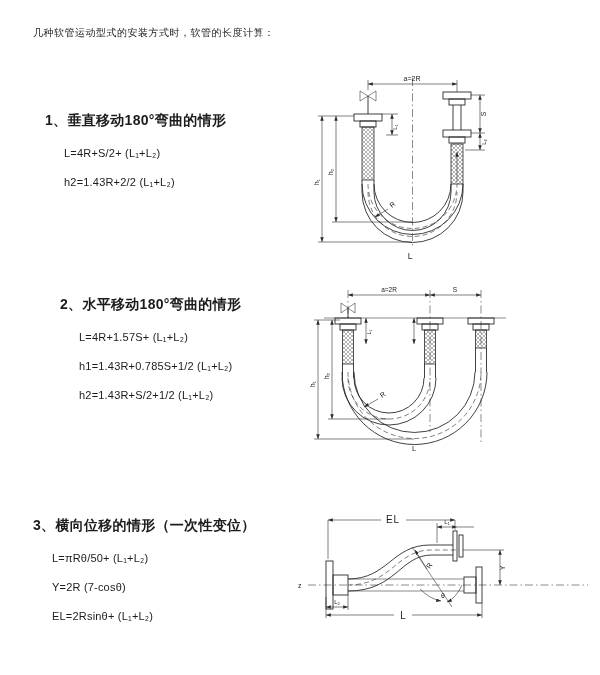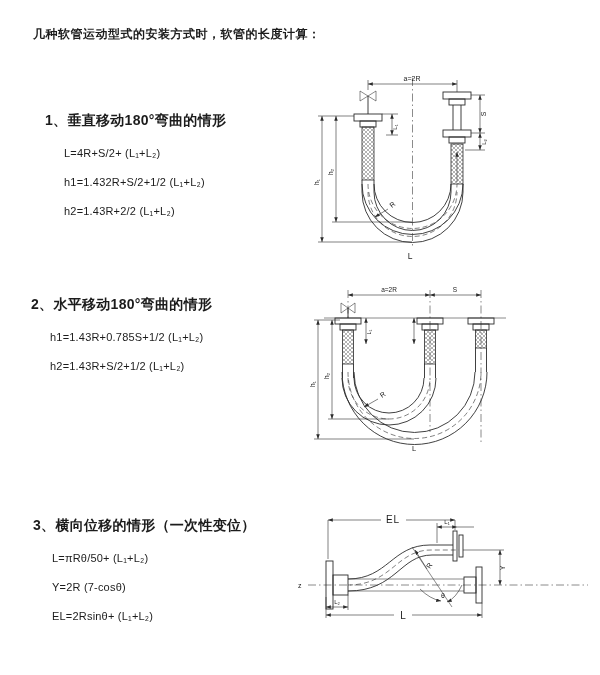--- a/index.html
+++ b/index.html
@@ -1,26 +1,26 @@
 <!DOCTYPE html>
 <html><head>
 <meta charset="utf-8">
 <style>
   html,body{margin:0;padding:0;background:#ffffff;}
   body{
     position:relative;width:600px;height:675px;overflow:hidden;
     font-family:"Liberation Sans","DejaVu Sans",sans-serif;color:#1c1c1c;
   }
   .abs{position:absolute;}
-  .page-title{left:33px;top:26px;font-size:12px;font-weight:700;letter-spacing:.5px;}
+  .page-title{left:33px;top:26px;font-size:10px;font-weight:400;letter-spacing:.5px;}
   .sect{width:290px;}
   .sect .heading{font-size:14px;font-weight:700;letter-spacing:.3px;margin-bottom:9px;}
   .sect .formula{font-size:11px;font-weight:500;letter-spacing:.2px;padding-left:19px;line-height:29px;white-space:nowrap;}
   #section-1{left:45px;top:112px;}
-  #section-2{left:31px;top:296px;}
+  #section-2{left:60px;top:296px;}
   #section-3{left:33px;top:517px;}
   svg{display:block;}
   svg .ln{fill:none;stroke:#2b2b2b;stroke-width:.9;}
   svg .thin{fill:none;stroke:#2b2b2b;stroke-width:.55;}
   svg .dim{fill:none;stroke:#2b2b2b;stroke-width:.6;}
   svg .cl{fill:none;stroke:#2b2b2b;stroke-width:.55;stroke-dasharray:8 3 1.5 3;}
   svg .hd{fill:none;stroke:#2b2b2b;stroke-width:.6;stroke-dasharray:5 3;}
   svg .braid{stroke:#2b2b2b;stroke-width:.8;}
   svg text{fill:#1c1c1c;}
   #diagram-1{left:312px;top:70px;}
@@ -28,21 +28,20 @@
   #diagram-3{left:296px;top:503px;}
 </style>
 </head>
 <body>
 
 <div class="abs page-title">几种软管运动型式的安装方式时，软管的长度计算：</div>
 
 <div class="abs sect" id="section-1">
   <div class="heading">1、垂直移动180°弯曲的情形</div>
   <div class="formula">L=4R+S/2+ (L₁+L₂)</div>
-  <div class="formula">h1=1.432R+S/2+1/2 (L₁+L₂)</div>
   <div class="formula">h2=1.43R+2/2 (L₁+L₂)</div>
 </div>
 
 <svg class="abs" id="diagram-1" width="278" height="192" viewBox="0 0 278 192">
   <defs>
     <marker id="a1" viewBox="0 0 8 6" refX="8" refY="3" markerWidth="8" markerHeight="6" orient="auto-start-reverse">
       <path d="M0,0 L8,3 L0,6 Z" fill="#2b2b2b"></path>
     </marker>
     <pattern id="p1" width="4" height="4" patternUnits="userSpaceOnUse">
       <path d="M0,0 L4,4 M4,0 L0,4" stroke="#666" stroke-width=".5"></path>
@@ -109,20 +108,21 @@
   </g>
 
   <line class="dim" x1="76" y1="139" x2="63" y2="147" marker-end="url(#a1)"></line>
   <text x="80" y="138" font-size="7" transform="rotate(-40 80 138)">R</text>
 
   <text x="98" y="189" font-size="8.5" text-anchor="middle">L</text>
 </svg>
 
 <div class="abs sect" id="section-2">
   <div class="heading">2、水平移动180°弯曲的情形</div>
+  <div class="formula">L=4R+1.57S+ (L₁+L₂)</div>
   <div class="formula">h1=1.43R+0.785S+1/2 (L₁+L₂)</div>
   <div class="formula">h2=1.43R+S/2+1/2 (L₁+L₂)</div>
 </div>
 
 <svg class="abs" id="diagram-2" width="280" height="172" viewBox="0 0 280 172">
   <defs>
     <marker id="a2" viewBox="0 0 8 6" refX="8" refY="3" markerWidth="8" markerHeight="6" orient="auto-start-reverse">
       <path d="M0,0 L8,3 L0,6 Z" fill="#2b2b2b"></path>
     </marker>
     <pattern id="p2" width="4" height="4" patternUnits="userSpaceOnUse">

